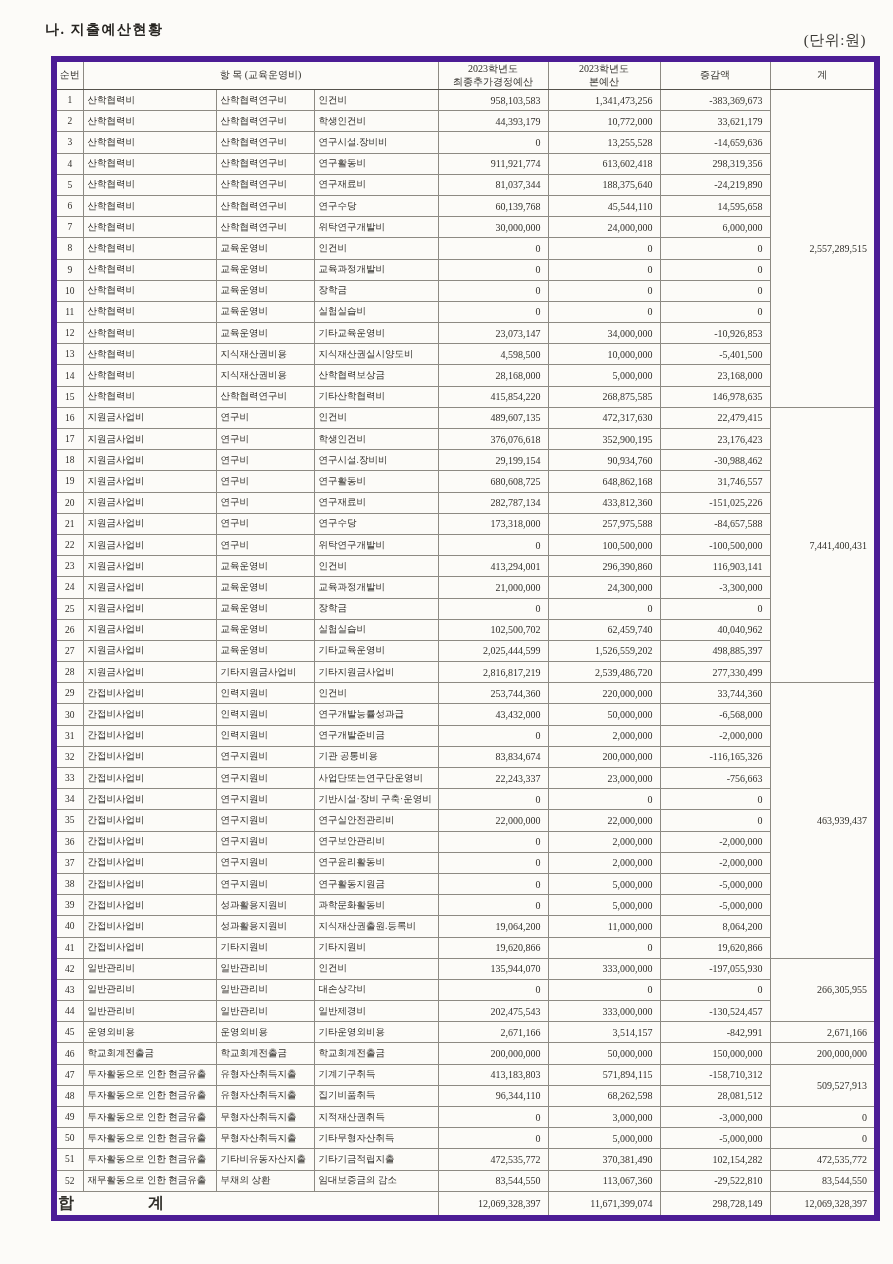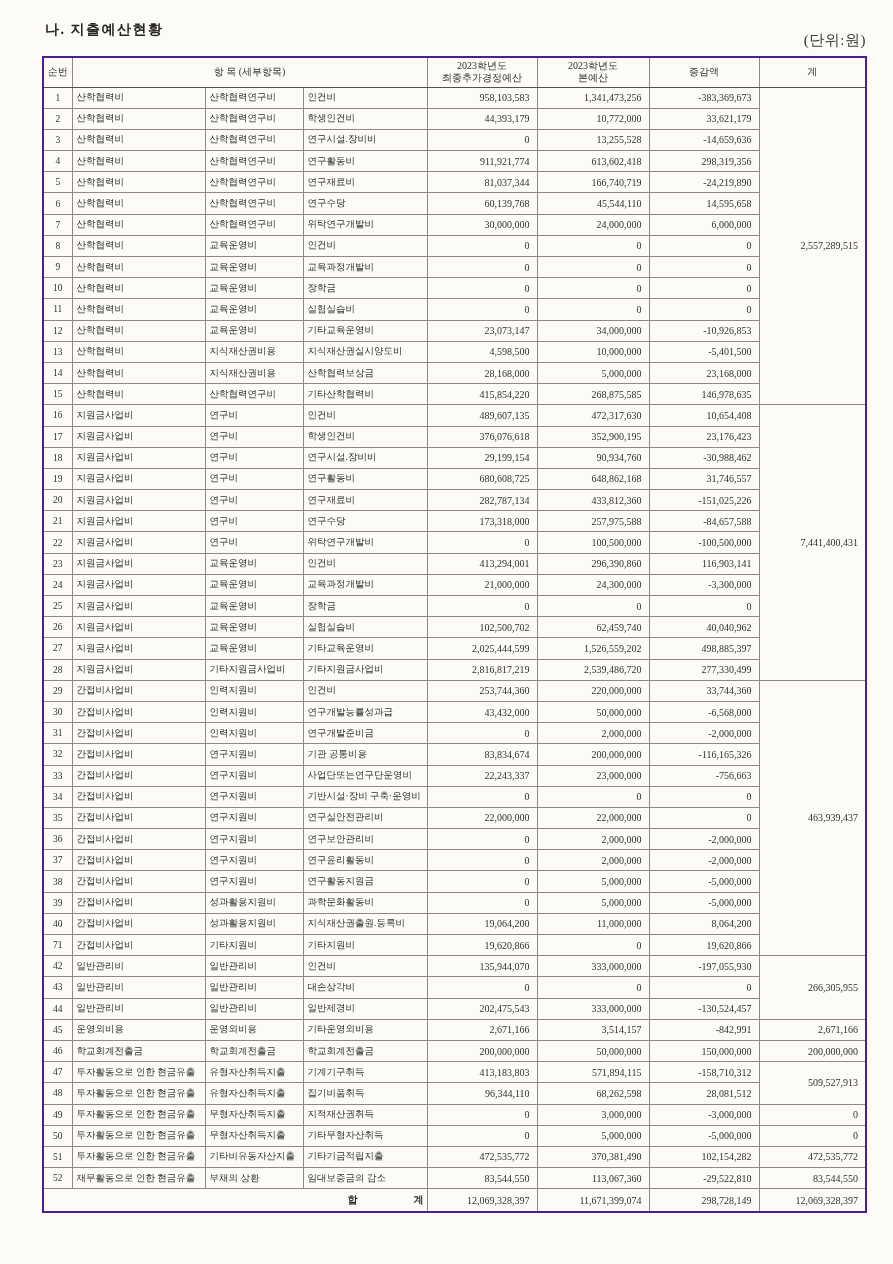--- a/index.html
+++ b/index.html
@@ -14,25 +14,25 @@
   .page { position:relative; width:893px; height:1264px; background:#fcfbf8; }
   .doc-title {
     position:absolute; left:45px; top:21px;
     font-size:14px; font-weight:bold; letter-spacing:1.5px; color:#262420;
   }
   .unit-note {
     position:absolute; right:27px; top:31px;
     font-size:15px; color:#3a3834; letter-spacing:0.5px;
   }
   table.budget {
-    position:absolute; left:42px; top:56px;
+    position:absolute; left:51px; top:56px;
     width:823px;
     border-collapse:collapse;
     table-layout:fixed;
-    border:2px solid #4c1d95;
+    border:6px solid #4c1d95;
   }
   th, td {
     border:1px solid #8d8a83;
     overflow:hidden;
     color:#32302b;
   }
   thead th {
     height:30px;
     font-weight:normal;
     font-size:10px;
@@ -47,23 +47,23 @@
   .c-item { text-align:left; font-size:9.5px; padding:0 4px; white-space:nowrap; }
   .c-num  { text-align:right; font-size:10px; padding:0 7px; white-space:nowrap; }
   .c-total { vertical-align:middle; }
   tr.group-start td { border-top:1.5px solid #55524c; }
   tfoot td {
     height:23px;
     border-top:1.5px solid #45423c;
     font-size:10.5px;
   }
   .footer-label {
-    text-align:right;
+    text-align:left;
     font-weight:bold;
-    font-size:10px;
+    font-size:16px;
     white-space:pre;
     letter-spacing:2px;
     font-family:Liberation Serif, serif;
   }
   .hdr-line { display:block; }
 </style>
 </head>
 <body>
 
 <div class="page">
@@ -77,21 +77,21 @@
       <col style="width:98px">
       <col style="width:124px">
       <col style="width:110px">
       <col style="width:112px">
       <col style="width:110px">
       <col style="width:107px">
     </colgroup>
     <thead>
       <tr>
         <th>순번</th>
-        <th colspan="3">항  목 (세부항목)</th>
+        <th colspan="3">항  목 (교육운영비)</th>
         <th>
           <span class="hdr-line">2023학년도</span>
           <span class="hdr-line">최종추가경정예산</span>
         </th>
         <th>
           <span class="hdr-line">2023학년도</span>
           <span class="hdr-line">본예산</span>
         </th>
         <th>증감액</th>
         <th>계</th>
@@ -134,21 +134,21 @@
           <td class="c-num">911,921,774</td>
           <td class="c-num">613,602,418</td>
           <td class="c-num">298,319,356</td>
         </tr>
         <tr>
           <td class="c-no">5</td>
           <td class="c-item">산학협력비</td>
           <td class="c-item">산학협력연구비</td>
           <td class="c-item">연구재료비</td>
           <td class="c-num">81,037,344</td>
-          <td class="c-num">166,740,719</td>
+          <td class="c-num">188,375,640</td>
           <td class="c-num">-24,219,890</td>
         </tr>
         <tr>
           <td class="c-no">6</td>
           <td class="c-item">산학협력비</td>
           <td class="c-item">산학협력연구비</td>
           <td class="c-item">연구수당</td>
           <td class="c-num">60,139,768</td>
           <td class="c-num">45,544,110</td>
           <td class="c-num">14,595,658</td>
@@ -234,21 +234,21 @@
           <td class="c-num">268,875,585</td>
           <td class="c-num">146,978,635</td>
         </tr>
         <tr class="group-start">
           <td class="c-no">16</td>
           <td class="c-item">지원금사업비</td>
           <td class="c-item">연구비</td>
           <td class="c-item">인건비</td>
           <td class="c-num">489,607,135</td>
           <td class="c-num">472,317,630</td>
-          <td class="c-num">10,654,408</td>
+          <td class="c-num">22,479,415</td>
           <td class="c-num c-total" rowspan="13">7,441,400,431</td>
         </tr>
         <tr>
           <td class="c-no">17</td>
           <td class="c-item">지원금사업비</td>
           <td class="c-item">연구비</td>
           <td class="c-item">학생인건비</td>
           <td class="c-num">376,076,618</td>
           <td class="c-num">352,900,195</td>
           <td class="c-num">23,176,423</td>
@@ -455,21 +455,21 @@
         <tr>
           <td class="c-no">40</td>
           <td class="c-item">간접비사업비</td>
           <td class="c-item">성과활용지원비</td>
           <td class="c-item">지식재산권출원.등록비</td>
           <td class="c-num">19,064,200</td>
           <td class="c-num">11,000,000</td>
           <td class="c-num">8,064,200</td>
         </tr>
         <tr>
-          <td class="c-no">71</td>
+          <td class="c-no">41</td>
           <td class="c-item">간접비사업비</td>
           <td class="c-item">기타지원비</td>
           <td class="c-item">기타지원비</td>
           <td class="c-num">19,620,866</td>
           <td class="c-num">0</td>
           <td class="c-num">19,620,866</td>
         </tr>
         <tr class="group-start">
           <td class="c-no">42</td>
           <td class="c-item">일반관리비</td>

